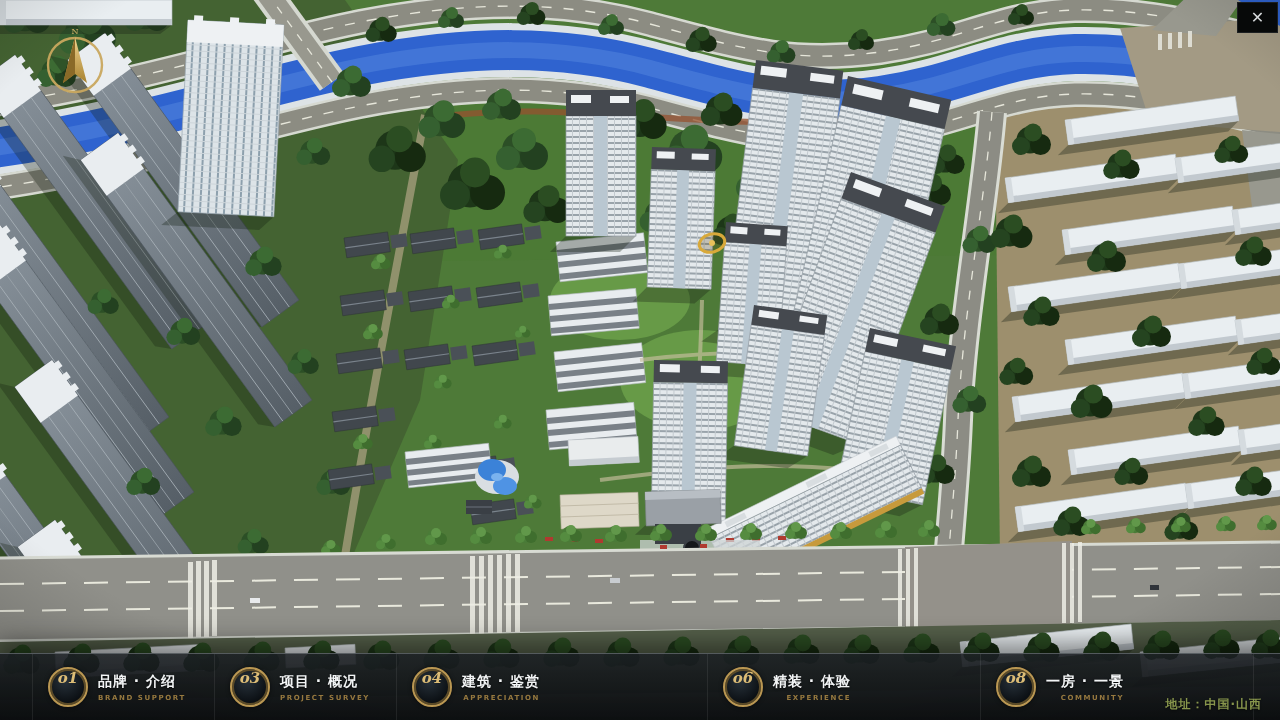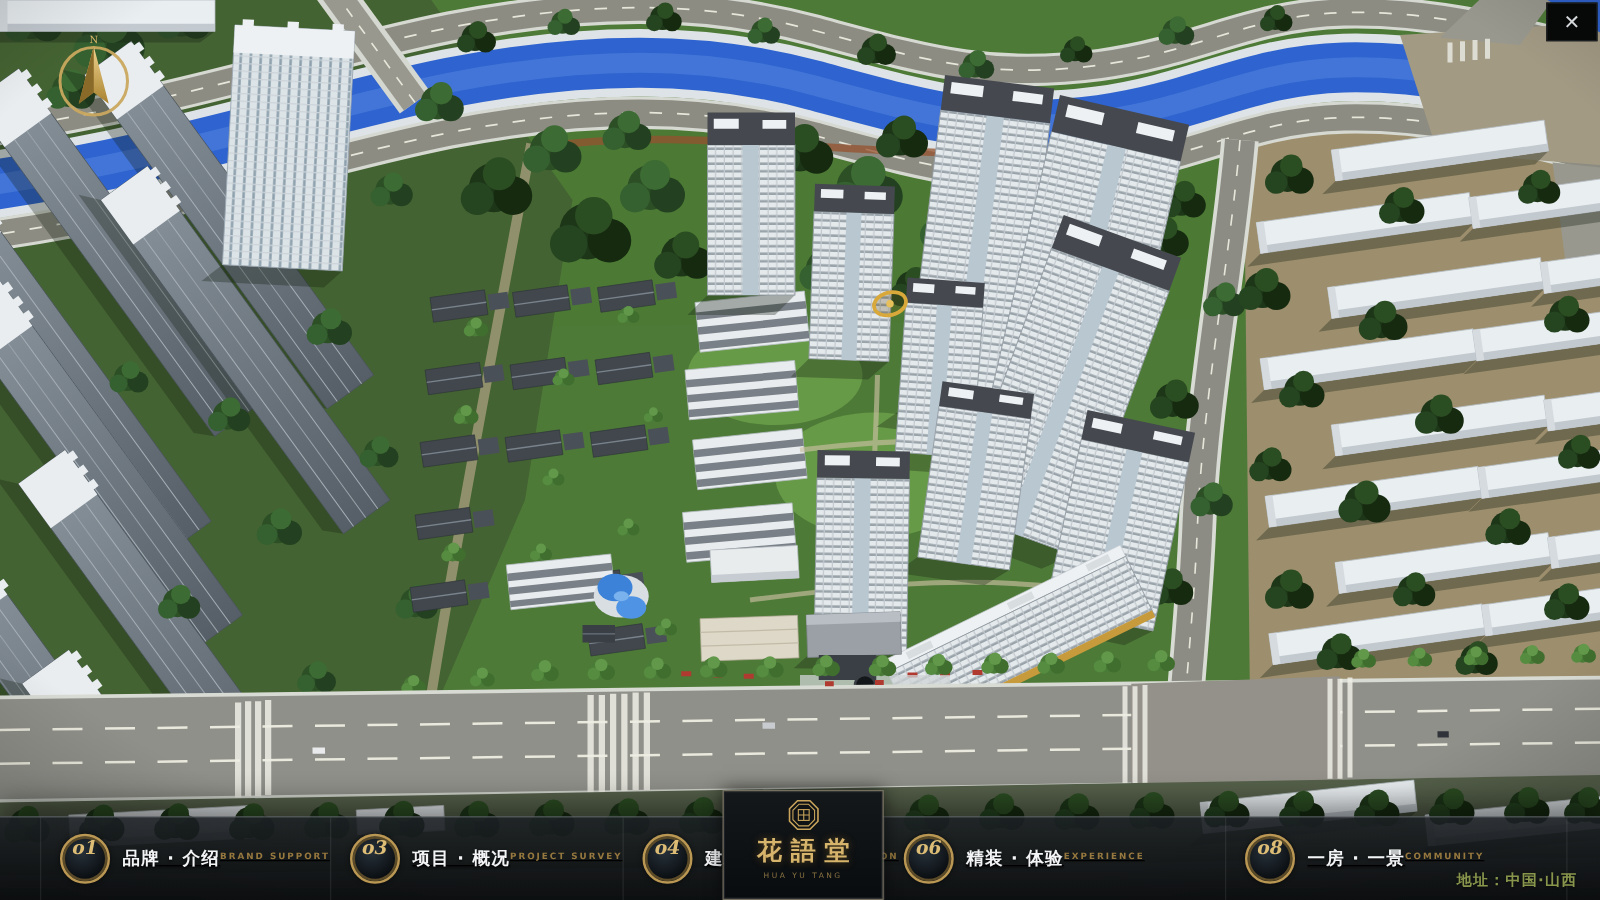--- a/index.html
+++ b/index.html
@@ -18,23 +18,23 @@
   .nav-group.left{width:578px;padding-left:32px;}
   .nav-group.right{flex:1;padding-right:26px;margin-left:129px;}
   .nav-item{flex:1;display:flex;align-items:center;gap:10px;padding-left:15px;cursor:pointer;
     border-left:1px solid rgba(255,255,255,.08);}
   .nav-group.right .nav-item:last-child{border-right:1px solid rgba(255,255,255,.08);}
   .medal{width:36px;height:36px;border-radius:50%;flex:none;
     background:radial-gradient(circle at 42% 34%,#27313a,#0b0f13 68%);
     border:2px solid #ba9752;box-shadow:inset 0 0 0 2px #5a4a28, 0 0 4px rgba(0,0,0,.6);
     display:flex;align-items:flex-start;justify-content:center;}
   .medal-num{font:italic 700 15px "DejaVu Serif",serif;color:#ddbd76;}
-  .nav-text{display:flex;flex-direction:row;min-width:0;text-decoration:underline;}
+  .nav-text{display:flex;flex-direction:column;min-width:0;}
   .zh{font-weight:700;font-size:14px;color:#f2f4f5;letter-spacing:1px;white-space:nowrap;text-shadow:0 1px 2px rgba(0,0,0,.8);}
-  .en{font-weight:700;font-size:7px;color:#97793f;letter-spacing:1.6px;margin-top:3px;white-space:nowrap;}
+  .en{font-weight:700;font-size:7px;color:#97793f;letter-spacing:1.6px;margin-top:3px;white-space:nowrap;text-align:right;}
   
   .logo-panel{position:absolute;left:578px;top:632px;width:129px;height:88px;z-index:30;box-sizing:border-box;
     background:linear-gradient(180deg,#15181b,#090c0e);border:1px solid #756f60;
     box-shadow:inset 0 0 0 1px #1f2327, 0 0 14px rgba(0,0,0,.65);
     display:flex;flex-direction:column;align-items:center;padding-top:6px;cursor:pointer;}
   .logo-title{font-family:"DejaVu Serif",serif;font-weight:700;font-size:20px;color:#d6b46c;
     letter-spacing:7px;padding-left:7px;margin-top:2px;text-shadow:0 0 6px rgba(150,110,40,.5);}
   .logo-sub{font-size:6px;color:#8a7342;letter-spacing:2px;margin-top:3px;}
   
   .address{position:absolute;right:18px;bottom:7px;z-index:25;font-weight:700;font-size:12px;
@@ -706,27 +706,16 @@
             <span class="medal-num">o8</span>
           </div>
         <div class="nav-text">
             <span class="zh">一房 · 一景</span>
             <span class="en">COMMUNITY</span>
           </div>
       </div>
     </div>
   </div>
 
-  <div class="logo-panel">
-    <svg width="26" height="26" viewBox="0 0 24 24">
-      <polygon points="7.4,1.5 16.6,1.5 22.5,7.4 22.5,16.6 16.6,22.5 7.4,22.5 1.5,16.6 1.5,7.4" fill="#0f1316" stroke="#c9a55c" stroke-width="1.2"></polygon>
-      <polygon points="8.5,4 15.5,4 20,8.5 20,15.5 15.5,20 8.5,20 4,15.5 4,8.5" fill="none" stroke="#c9a55c" stroke-width="0.8"></polygon>
-      <rect x="8" y="8" width="8" height="8" fill="none" stroke="#c9a55c" stroke-width="0.8"></rect>
-      <line x1="12" y1="8" x2="12" y2="16" stroke="#c9a55c" stroke-width="0.8"></line>
-      <line x1="8" y1="12" x2="16" y2="12" stroke="#c9a55c" stroke-width="0.8"></line>
-    </svg>
-    <div class="logo-title">花語堂</div>
-    <div class="logo-sub">HUA YU TANG</div>
-  </div>
 
   <div class="address">地址：中国·山西</div>
 
 </div>
 
 </body></html>

